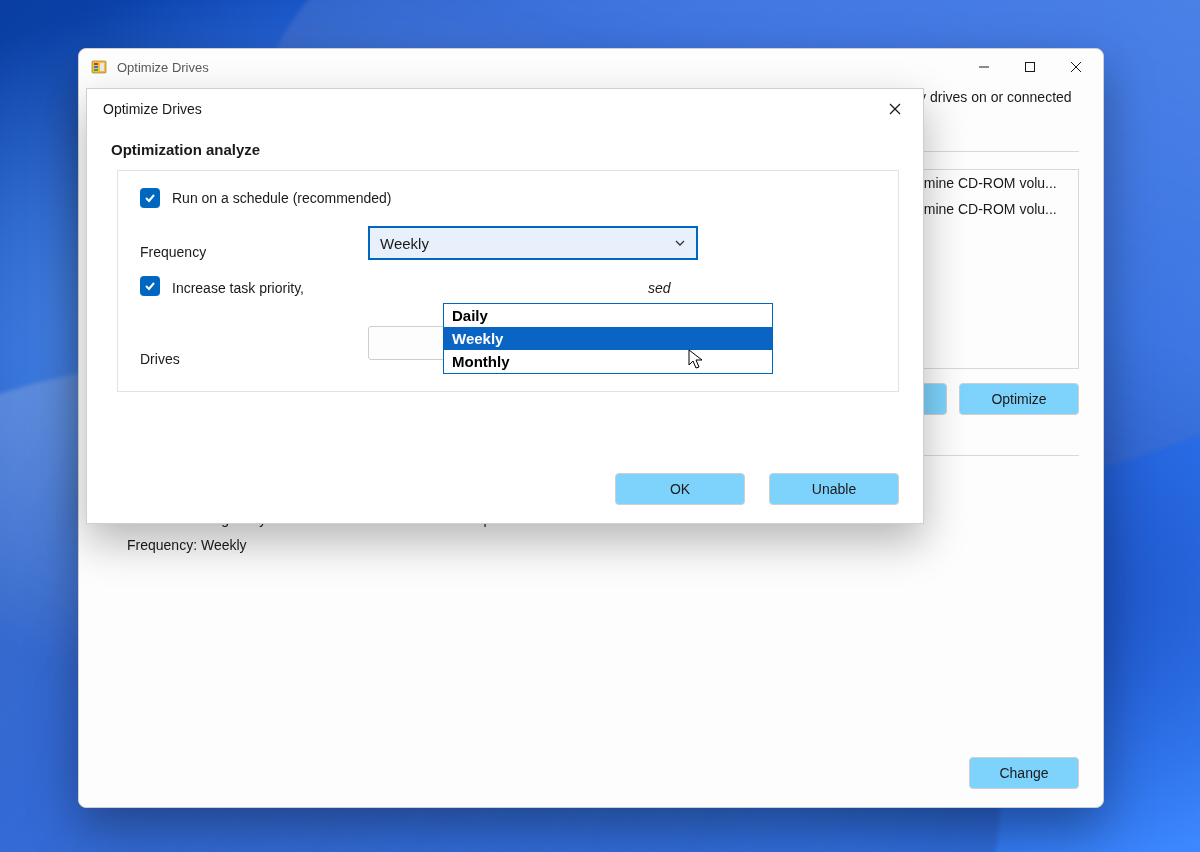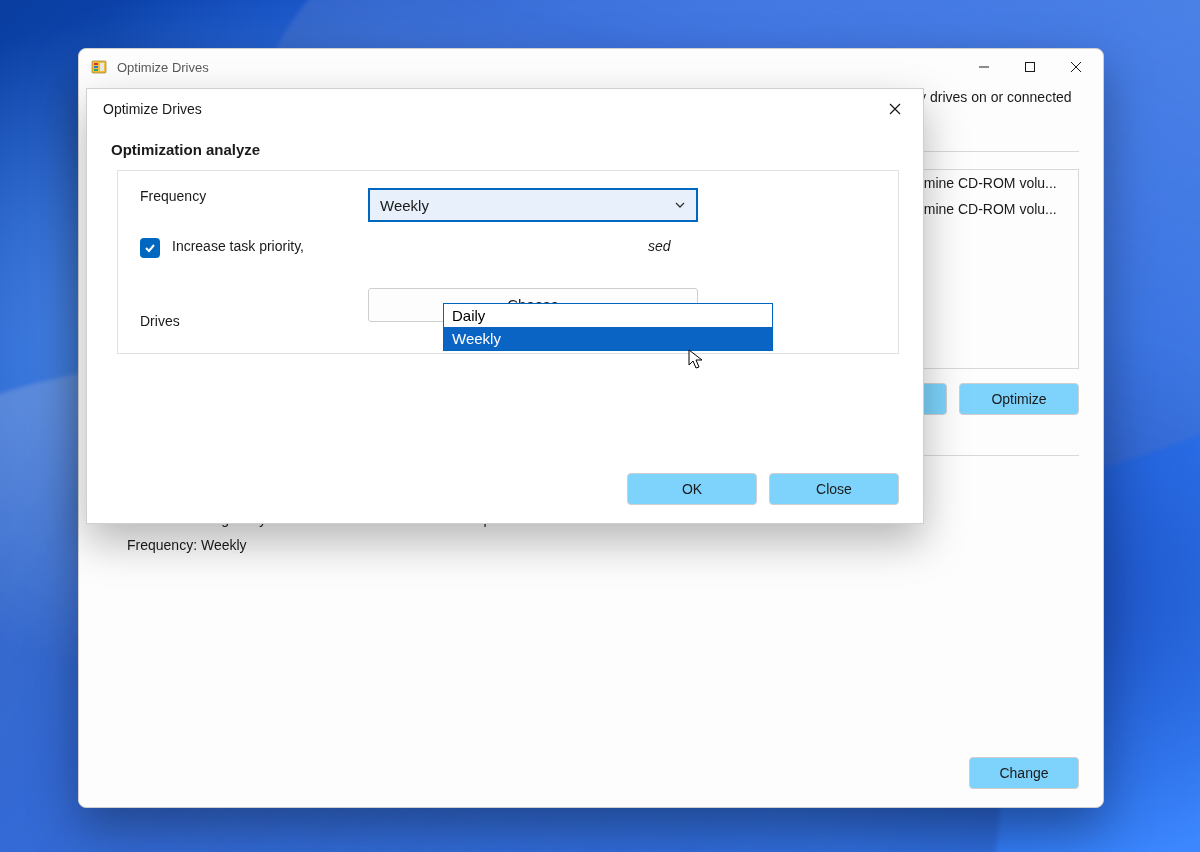--- a/index.html
+++ b/index.html
@@ -86,45 +86,45 @@
 .group { border:1px solid #e2e2e2; border-top:none; padding:18px 22px 24px 22px; margin-left:6px; position:relative; }
 .group-top { position:absolute; top:0; left:0; right:0; height:1px; background:#e2e2e2; }
 
 .check-row { display:flex; align-items:center; gap:12px; margin-bottom:18px; }
 .checkbox {
   width:20px; height:20px; border-radius:4px; background:#0067c0;
   display:flex; align-items:center; justify-content:center;
 }
 .checkbox svg { width:12px; height:12px; }
 
-.form-row { display:flex; align-items:flex-start; margin-bottom:16px; }
+.form-row { display:flex; align-items:flex-end; margin-bottom:16px; }
 .form-row .label { width:228px; padding-left:0; }
 
 .select-box {
   width:330px; height:34px; border:2px solid #0067c0; background:#e8f0fb;
   display:flex; align-items:center; padding:0 10px; font-size:15px; color:#1a1a1a;
   position:relative;
 }
 .select-box .chev { margin-left:auto; }
 .select-box .chev svg { width:12px; height:12px; }
 
 .priority-tail { margin-left:4px;font-style:italic; }
 
 .drives-row { display:flex; align-items:center; }
 .drives-row .label { width:228px;margin-top:33px; }
 .choose-btn { width:330px; height:34px; border:1px solid #cfcfcf; border-radius:3px; background:#fdfdfd; display:flex; align-items:center; justify-content:center; font-size:15px; }
 
-.dlg-footer { display:flex; justify-content:flex-end; gap:12px; padding:14px 24px 18px 24px; }
+.dlg-footer { display:flex; justify-content:flex-end; gap:24px; padding:14px 24px 18px 24px; }
 
 
 .dropdown {
   position:absolute; left:356px; top:214px; width:330px;
   border:1px solid #0067c0; background:#fff; z-index:5;
 }
-.dropdown .opt { height:23px; padding:0 8px; display:flex; align-items:center; font-size:15px; }
+.dropdown .opt { height:23px; padding:0 8px; display:flex; align-items:center; font-size:15px;font-weight:bold; }
 .dropdown .opt.selected { background:#0a64c4; color:#fff; }
 
 
 .cursor { position:absolute; left:688px; top:349px; z-index:50; }
 .cursor svg { width:20px; height:22px; }
 </style>
 </head>
 <body>
 
 <div class="wallpaper"></div>
@@ -215,20 +215,28 @@
         </svg>
     </div>
   </div>
 
   <div class="dlg-body">
     <div class="dlg-section-title">Optimization analyze</div>
 
     <div class="group">
       <div class="group-top"></div>
 
+      <div class="check-row">
+        <div class="checkbox">
+          <svg viewBox="0 0 12 12">
+              <polyline points="2,6 5,9 10,3" fill="none" stroke="#fff" stroke-width="2"></polyline>
+            </svg>
+        </div>
+        <span>Run on a schedule (recommended)</span>
+      </div>
 
       <div class="form-row">
         <div class="label">Frequency</div>
         <div class="select-box">
           <span>Weekly</span>
           <span class="chev">
             <svg viewBox="0 0 12 12">
                 <polyline points="2,4 6,8 10,4" fill="none" stroke="#333" stroke-width="1.3"></polyline>
               </svg>
           </span>
@@ -248,26 +256,27 @@
 
       <div class="drives-row">
         <div class="label">Drives</div>
         <div class="choose-btn">Choose</div>
       </div>
     </div>
   </div>
 
   <div class="dlg-footer">
     <div class="winbtn" style="min-width:130px">OK</div>
-    <div class="winbtn" style="min-width:130px">Close</div>
+    <div class="winbtn" style="min-width:130px">Unable</div>
   </div>
 
   <div class="dropdown">
     <div class="opt">Daily</div>
     <div class="opt selected">Weekly</div>
+    <div class="opt">Monthly</div>
   </div>
 </div>
 
 <div class="cursor">
   <svg viewBox="0 0 20 22">
       <polygon points="1,1 1,16 5,12 8,19 11,18 8,11 14,11" fill="#fff" stroke="#000" stroke-width="1"></polygon>
     </svg>
 </div>
 
 </body></html>

